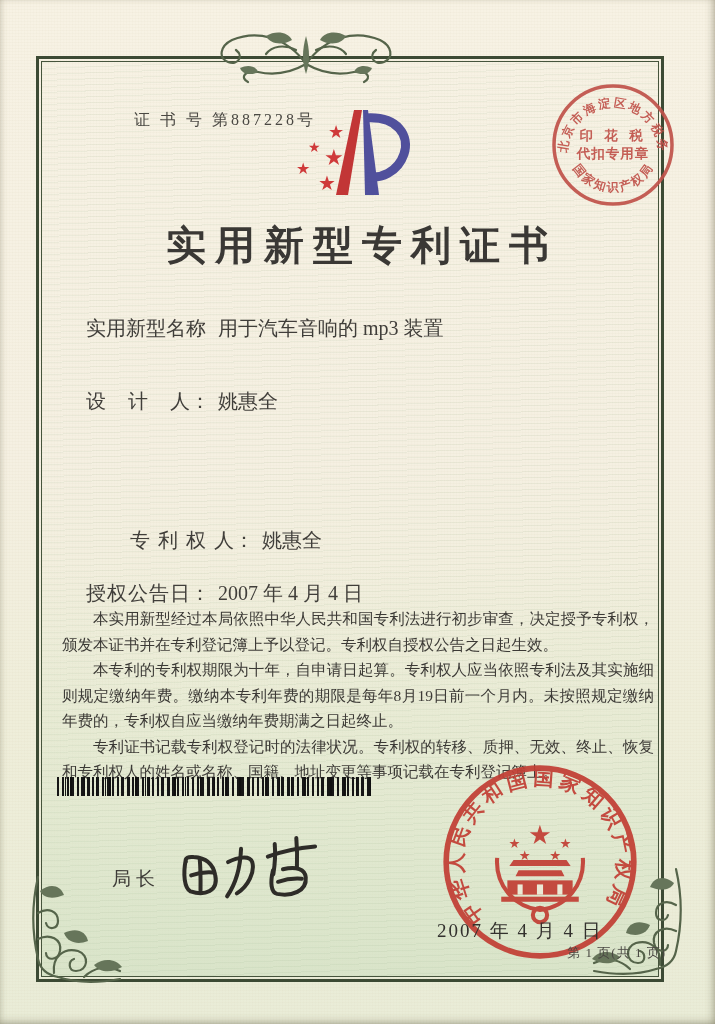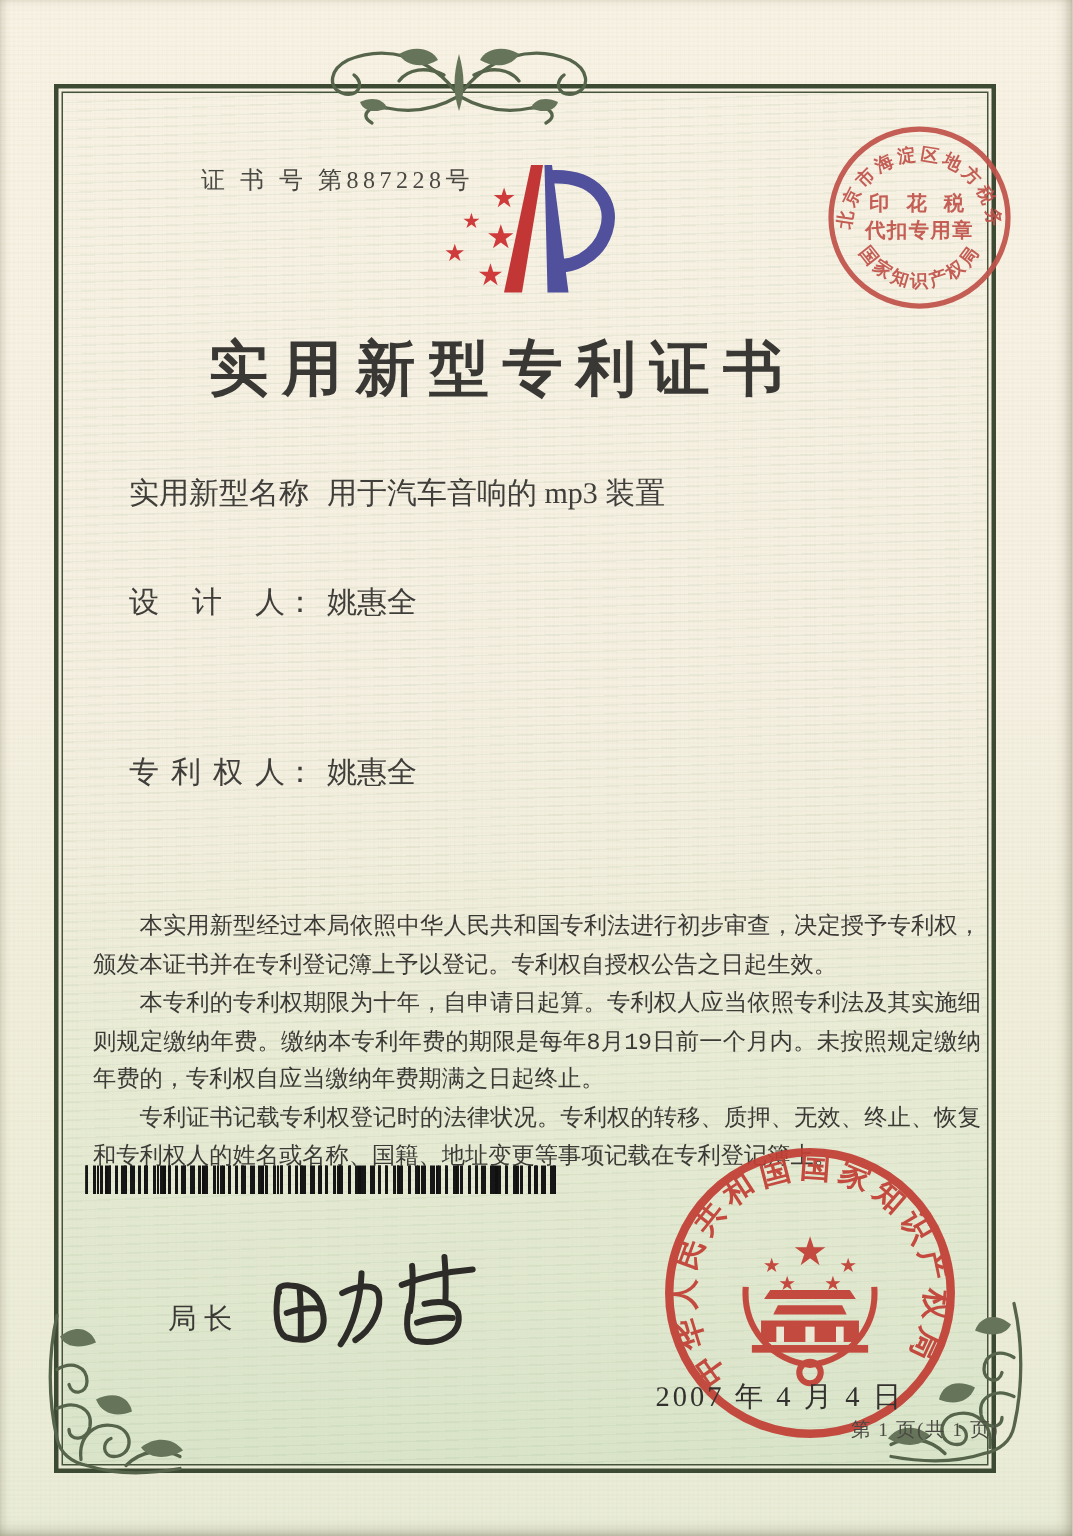--- a/index.html
+++ b/index.html
@@ -16,27 +16,27 @@
   
   .frame{position:absolute;left:36px;top:56px;width:628px;height:926px;border:3px solid #3c4a34;box-sizing:border-box;}
   .frame-inner{position:absolute;inset:2px;border:1px solid #46543c;
     background:
       repeating-linear-gradient(178deg, rgba(140,170,130,.10) 0 1px, transparent 1px 6px),
       linear-gradient(180deg, rgba(246,241,227,0) 0%, rgba(246,241,227,0) 55%, rgba(214,228,199,.45) 82%, rgba(206,223,192,.6) 100%);}
   .abs{position:absolute;}
   
   .cert-no{left:86px;top:110px;font-size:16px;letter-spacing:3px;color:#4a4843;margin-left:48px;}
   
-  .title{left:20px;top:218px;width:630px;text-align:center;font-size:40px;font-weight:bold;letter-spacing:9px;color:#3a3835;}
+  .title{left:47px;top:218px;width:630px;text-align:center;font-size:40px;font-weight:bold;letter-spacing:9px;color:#3a3835;}
   
   .field{left:86px;width:540px;font-size:20px;color:#403e3a;white-space:nowrap;}
   .flabel{display:inline-block;width:104px;text-align:justify;text-align-last:justify;vertical-align:bottom;}
   .fcolon{margin-right:8px;}
   
-  .body-text{left:62px;top:606px;width:592px;font-size:15.5px;line-height:25.5px;text-align:justify;color:#3c3a36;font-family:Liberation Mono, monospace;}
+  .body-text{left:62px;top:606px;width:592px;font-size:15.5px;line-height:25.5px;text-align:justify;color:#3c3a36;}
   .body-text p{margin:0;text-indent:2em;}
   
   .barcode{left:57px;top:777px;width:314px;height:19px;
     background:
       repeating-linear-gradient(90deg,#161616 0 2px,transparent 2px 5px),
       repeating-linear-gradient(90deg,#161616 0 1px,transparent 1px 8px),
       repeating-linear-gradient(90deg,#101010 0 2px,transparent 2px 13px);}
   
   .signer-label{left:112px;top:866px;font-size:19px;letter-spacing:5px;color:#3c3a36;font-family:Liberation Serif, serif;}
   .signature-svg{left:165px;top:824px;}
@@ -127,22 +127,25 @@
   </svg>
 
   <div class="abs title">实用新型专利证书</div>
 
   <div class="abs field" style="top:315px;">
     <span class="flabel">实用新型名称</span><span class="fcolon">：</span><span>用于汽车音响的 mp3 装置</span>
   </div>
   <div class="abs field" style="top:388px;">
     <span class="flabel">设计人</span><span class="fcolon">：</span><span>姚惠全</span>
   </div>
-  <div class="abs field" style="top:501px;">
+  <div class="abs field" style="top:527px;margin-left:44px;">
     <span class="flabel">专利权人</span><span class="fcolon">：</span><span>姚惠全</span>
+  </div>
+  <div class="abs field" style="top:580px;">
+    <span class="flabel">授权公告日</span><span class="fcolon">：</span><span>2007 年 4 月 4 日</span>
   </div>
 
   <div class="abs body-text">
     <p>本实用新型经过本局依照中华人民共和国专利法进行初步审查，决定授予专利权，颁发本证书并在专利登记簿上予以登记。专利权自授权公告之日起生效。</p>
     <p>本专利的专利权期限为十年，自申请日起算。专利权人应当依照专利法及其实施细则规定缴纳年费。缴纳本专利年费的期限是每年8月19日前一个月内。未按照规定缴纳年费的，专利权自应当缴纳年费期满之日起终止。</p>
     <p>专利证书记载专利权登记时的法律状况。专利权的转移、质押、无效、终止、恢复和专利权人的姓名或名称、国籍、地址变更等事项记载在专利登记簿上。</p>
   </div>
 
   <div class="abs barcode"></div>
 

